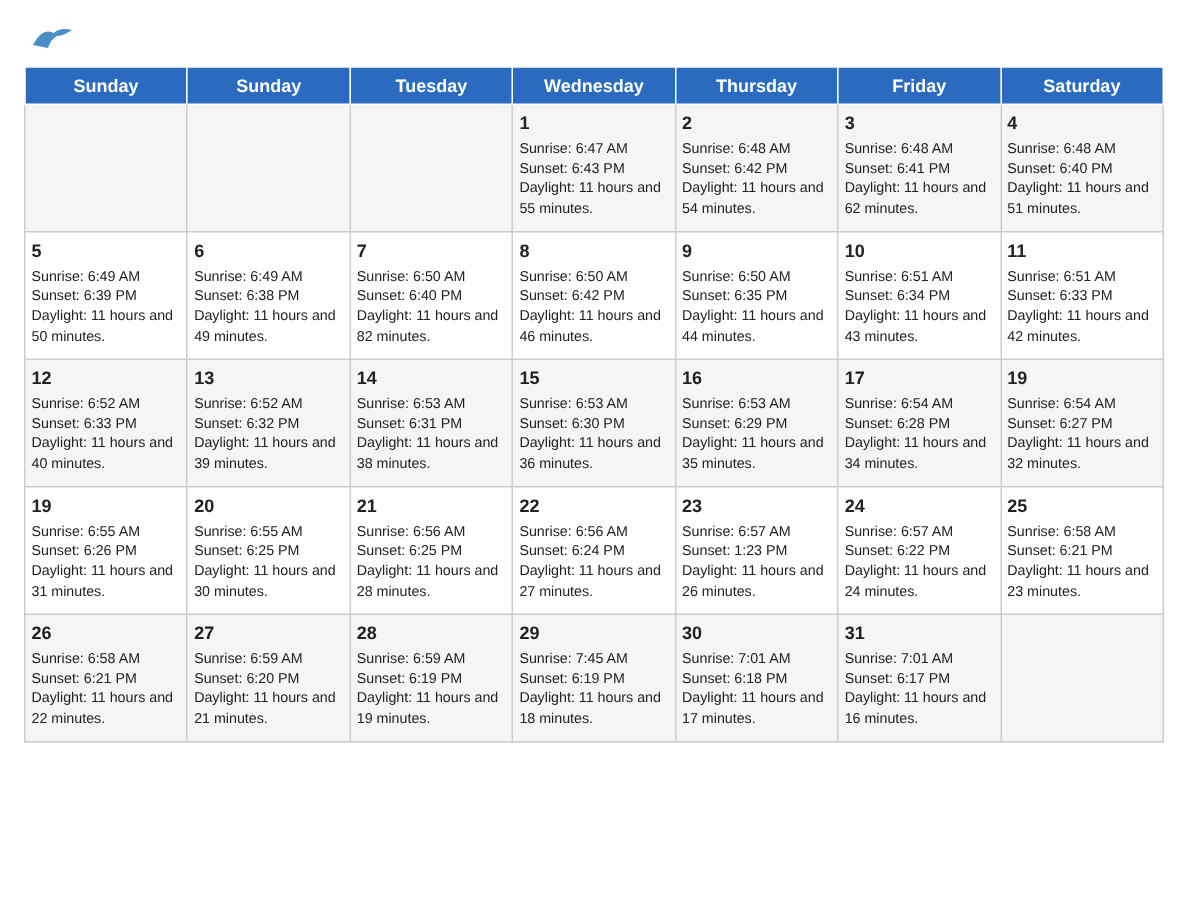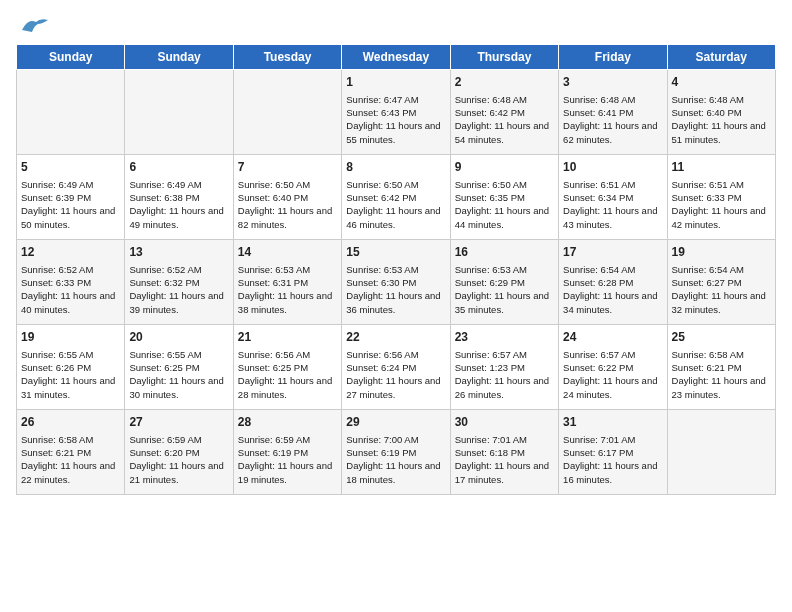--- a/index.html
+++ b/index.html
@@ -287,21 +287,21 @@
           <div>Daylight: 11 hours and 21 minutes.</div>
         </td>
         <td>
           <span class="day-num">28</span>
           <div>Sunrise: 6:59 AM</div>
           <div>Sunset: 6:19 PM</div>
           <div>Daylight: 11 hours and 19 minutes.</div>
         </td>
         <td>
           <span class="day-num">29</span>
-          <div>Sunrise: 7:00 AM</div>
+          <div>Sunrise: 7:45 AM</div>
           <div>Sunset: 6:19 PM</div>
           <div>Daylight: 11 hours and 18 minutes.</div>
         </td>
         <td>
           <span class="day-num">30</span>
           <div>Sunrise: 7:01 AM</div>
           <div>Sunset: 6:18 PM</div>
           <div>Daylight: 11 hours and 17 minutes.</div>
         </td>
         <td>

